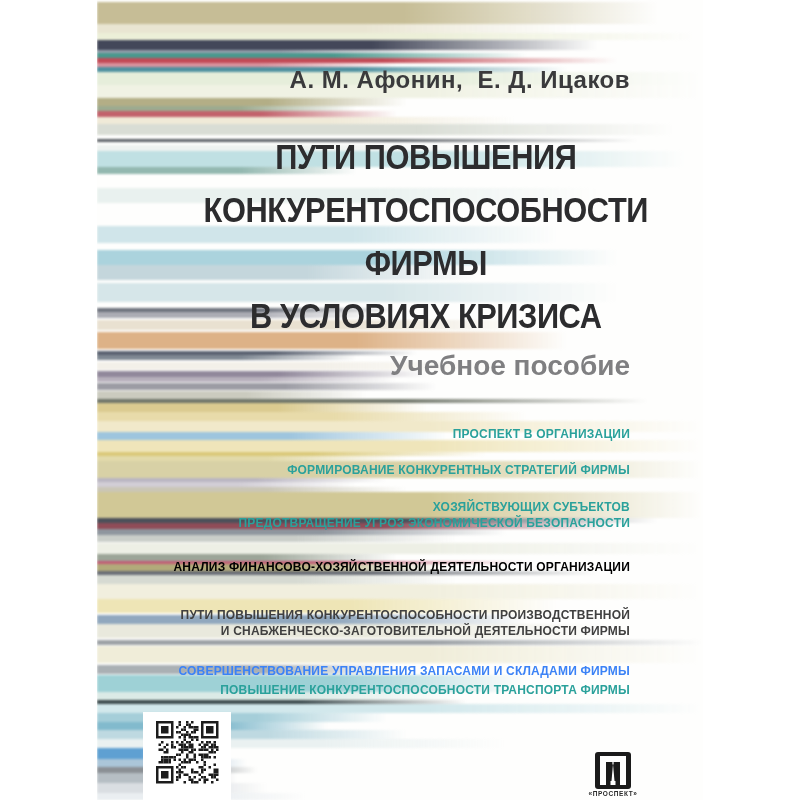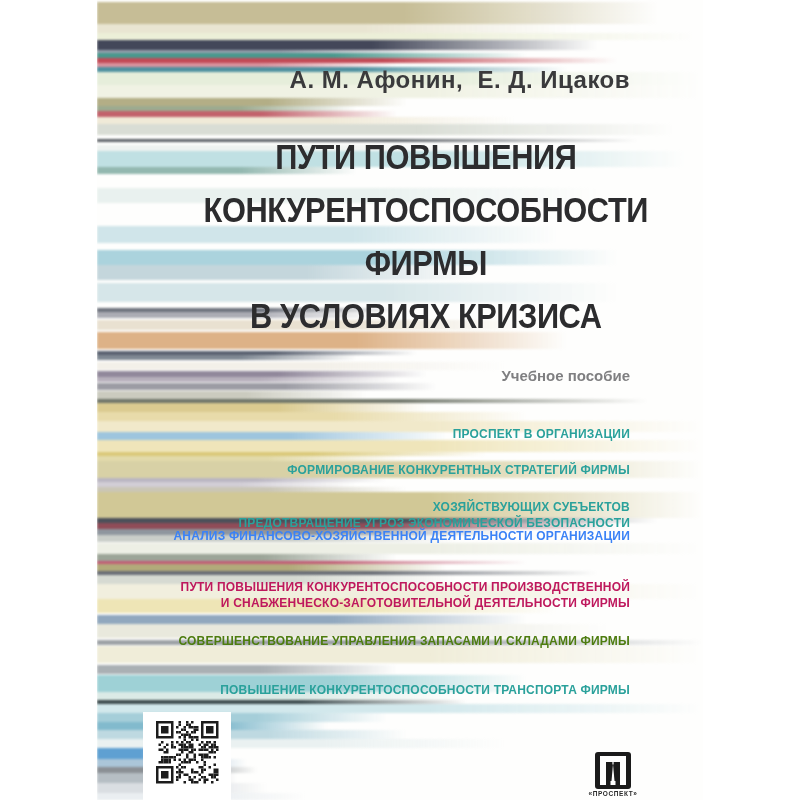--- a/index.html
+++ b/index.html
@@ -6,21 +6,21 @@
   .page{position:relative;width:800px;height:800px;background:#ffffff;overflow:hidden;
         font-family:"Liberation Sans", sans-serif;}
   .cover{position:absolute;left:97px;top:0;width:606px;height:800px;background:#fefefd;overflow:hidden;}
   .stripes{position:absolute;inset:0;filter:blur(0.8px);}
   .stripe{position:absolute;left:0;}
   .authors{position:absolute;top:66px;right:73px;font-size:24px;font-weight:700;
            letter-spacing:0.5px;white-space:pre;margin-left:36px;}
   .title{position:absolute;top:130px;right:55px;text-align:center;}
   .title .tl{display:block;height:53px;line-height:53px;font-size:35px;font-weight:700;
              letter-spacing:-0.5px;transform:scaleX(0.88);transform-origin:100% 50%;white-space:nowrap;}
-  .subtitle{position:absolute;top:367px;right:73px;font-size:15px;font-weight:700;}
+  .subtitle{position:absolute;top:350px;right:73px;font-size:28px;font-weight:700;}
   .topic{position:absolute;right:73px;text-align:right;font-weight:700;font-size:12px;
          line-height:15.5px;letter-spacing:0.2px;}
   .topic div{white-space:nowrap;}
   .qrbox{position:absolute;left:46px;top:712px;width:88px;height:88px;background:#ffffff;}
   .qrbox svg{position:absolute;left:13px;top:9px;}
   .logo{position:absolute;left:456px;top:752px;width:120px;text-align:center;}
   .logo svg{display:block;margin:0 auto;}
   .logoname{margin-top:1px;font-size:6.5px;font-weight:700;letter-spacing:0.6px;color:#2a2a2a;}
 </style>
 </head>
@@ -127,28 +127,28 @@
         <div class="topic" style="top: 427px; color: rgb(42, 161, 155);">
           <div>ПРОСПЕКТ В ОРГАНИЗАЦИИ</div>
         </div>
         <div class="topic" style="top: 463px; color: rgb(42, 161, 155);">
           <div>ФОРМИРОВАНИЕ КОНКУРЕНТНЫХ СТРАТЕГИЙ ФИРМЫ</div>
         </div>
         <div class="topic" style="top: 500px; color: rgb(42, 161, 155);">
           <div>ХОЗЯЙСТВУЮЩИХ СУБЪЕКТОВ</div>
           <div>ПРЕДОТВРАЩЕНИЕ УГРОЗ ЭКОНОМИЧЕСКОЙ БЕЗОПАСНОСТИ</div>
         </div>
-        <div class="topic" style="top: 529px; color: #3b82f6;">
+        <div class="topic" style="top: 560px; color: #000000;">
           <div>АНАЛИЗ ФИНАНСОВО-ХОЗЯЙСТВЕННОЙ ДЕЯТЕЛЬНОСТИ ОРГАНИЗАЦИИ</div>
         </div>
-        <div class="topic" style="top: 580px; color: #be185d;">
+        <div class="topic" style="top: 608px; color: #404040;">
           <div>ПУТИ ПОВЫШЕНИЯ КОНКУРЕНТОСПОСОБНОСТИ ПРОИЗВОДСТВЕННОЙ</div>
           <div>И СНАБЖЕНЧЕСКО-ЗАГОТОВИТЕЛЬНОЙ ДЕЯТЕЛЬНОСТИ ФИРМЫ</div>
         </div>
-        <div class="topic" style="top: 634px; color: #4d7c0f;">
+        <div class="topic" style="top: 664px; color: #3b82f6;">
           <div>СОВЕРШЕНСТВОВАНИЕ УПРАВЛЕНИЯ ЗАПАСАМИ И СКЛАДАМИ ФИРМЫ</div>
         </div>
         <div class="topic" style="top: 683px; color: rgb(42, 161, 155);">
           <div>ПОВЫШЕНИЕ КОНКУРЕНТОСПОСОБНОСТИ ТРАНСПОРТА ФИРМЫ</div>
         </div>
       </div>
 
     <div class="qrbox">
       <svg id="qrsvg" width="62.5" height="62.5" viewBox="0 0 62.5 62.5">
           <rect x="0" y="0" width="17.5" height="17.5" fill="#1c1c1c"></rect>

